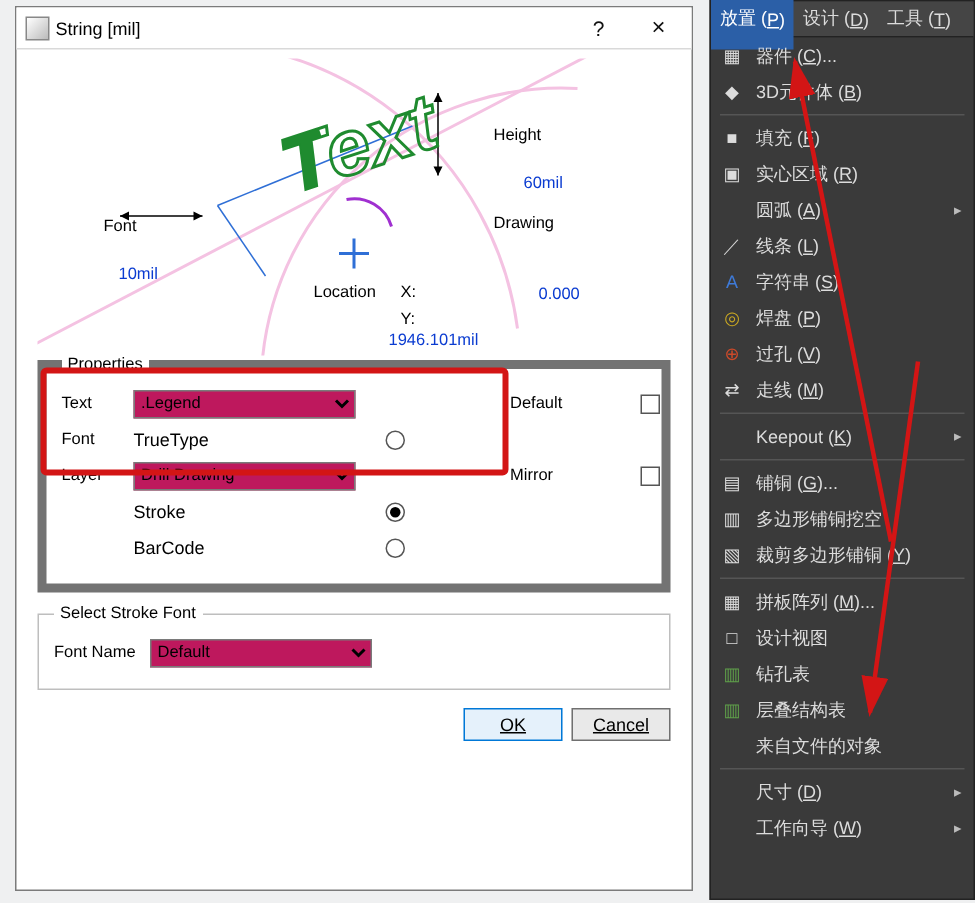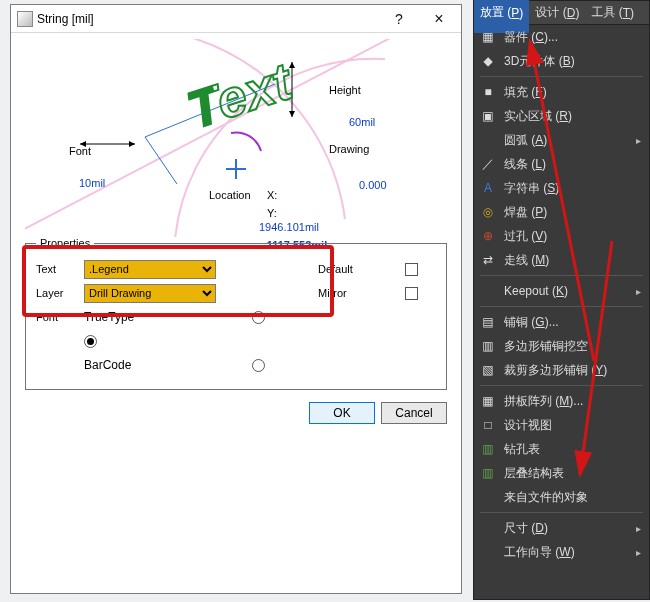--- a/index.html
+++ b/index.html
@@ -27,30 +27,30 @@
 
   
   .preview-wrap { position: relative; width: 100%; height: 198px; }
   .preview-wrap .svg { position: absolute; left: 0; top: 0; }
 
   .dim-label { position: absolute; font-size: 11px; color: #000; padding-left: 24px; }
   .dim-value { position: absolute; font-size: 11px; color: #0b3cd1; margin-top: 32px; }
 
   
   fieldset.props {
-    border: 1px solid #737373; padding: 8px 28px 12px 10px; margin-top: 0;
+    border: 6px solid #737373; padding: 8px 1px 12px 10px; margin-top: 0;
     position: relative;
   }
   fieldset.props legend { font-size: 11px; padding: 0 4px; color: #000; }
   .row { display: flex; align-items: center; height: 24px; }
   .row .rlabel { width: 48px; font-size: 11px; color: #000; }
   .row .control { width: 168px; }
   .row select {
-    width: 132px; height: 19px; font-size: 11px; border: 1px solid #7a7a7a;
-    background: #eab308;
+    width: 148px; height: 19px; font-size: 11px; border: 1px solid #7a7a7a;
+    background: #be185d;
   }
   .row .gap { flex: 1; }
   .chk-group { display: flex; align-items: center; gap: 6px; width: 100px; justify-content: space-between; font-size: 11px; }
   .chkbox { width: 13px; height: 13px; border: 1px solid #555; background: #fff; }
   .radio { width: 13px; height: 13px; border: 1px solid #555; border-radius: 50%; display: inline-flex; align-items: center; justify-content: center; background: #fff; }
   .radio.selected::after { content: ""; width: 7px; height: 7px; border-radius: 50%; background: #000; }
 
   .redbox {
     position: absolute; border: 4px solid #d31515; border-radius: 4px;
     left: -4px; top: -4px; width: 312px; height: 72px; pointer-events:none;
@@ -61,21 +61,21 @@
   }
   fieldset.stroke legend { font-size: 11px; padding: 0 4px; color: #000; }
 
   .btn-row {
     margin-top: auto; display: flex; justify-content: flex-end; gap: 6px;
     padding-top: 12px;
   }
   .btn {
     min-width: 66px; height: 22px; padding: 0 10px;
     border: 1px solid #707070; background: #e9e9e9; font-size: 12px;
-    display: inline-flex; align-items: center; justify-content: center;
+    display: inline-flex; align-items: center; justify-content: center; text-decoration: underline;
   }
   .btn.primary { border: 1px solid #0078d7; background: #e5f1fb; }
 
   
   .menu-panel {
     position: absolute; left: 473px; top: 0; width: 177px; height: 600px;
     background: #3a3a3a; color: #dcdcdc; border: 1px solid #222;
     display: flex; flex-direction: column;
   }
   .menu-top {
@@ -144,21 +144,21 @@
           <text x="0" y="0" font-size="52" font-family="Georgia, 'Times New Roman', serif" font-weight="bold" font-style="italic" fill="none" stroke="#1f8b2f" stroke-width="2">Text</text>
 
           <text x="0" y="0" font-size="52" font-family="Georgia, 'Times New Roman', serif" font-weight="bold" font-style="italic" fill="#1f8b2f" clip-path="inset(0 72% 0 0)">Text</text>
         </g>
       </svg>
       <span class="dim-label" style="left:20px; top:106px;">Font</span>
       <span class="dim-value" style="left:54px; top:106px;">10mil</span>
       <span class="dim-label" style="left:280px; top:45px;">Height</span>
       <span class="dim-value" style="left:324px; top:45px;">60mil</span>
       <span class="dim-label" style="left:280px; top:104px;">Drawing</span>
-      <span class="dim-value" style="left:334px; top:108px;">0.000</span>
+      <span class="dim-value" style="left:334px; top:119px;">0.000</span>
       <span class="dim-label" style="left:160px; top:150px;">Location</span>
       <span class="dim-label" style="left:218px; top:150px;">X:</span>
       <span class="dim-value" style="left:234px; top:150px;">1946.101mil</span>
       <span class="dim-label" style="left:218px; top:168px;">Y:</span>
       <span class="dim-value" style="left:238px; top:168px;font-weight:bold;">-1117.552mil</span>
     </div>
 
     <fieldset class="props" style="position:relative;">
       <legend>Properties</legend>
       <div class="redbox"></div>
@@ -169,48 +169,60 @@
             <option>.Legend</option>
           </select>
         </span>
         <span class="gap"></span>
         <span class="chk-group">
           <span>Default</span>
           <span class="chkbox"></span>
         </span>
       </div>
       <div class="row">
+        <span class="rlabel">Font</span>
+        <span style="width:168px">TrueType</span>
+        <span class="radio"></span>
+      </div>
+      <div class="row">
         <span class="rlabel">Layer</span>
         <span class="control">
           <select>
             <option>Drill Drawing</option>
           </select>
         </span>
         <span class="gap"></span>
         <span class="chk-group">
           <span>Mirror</span>
           <span class="chkbox"></span>
         </span>
       </div>
       <div class="row">
-        <span class="rlabel">Font</span>
-        <span style="width:168px">TrueType</span>
-        <span class="radio"></span>
-      </div>
-      <div class="row">
         <span class="rlabel"></span>
+        <span style="width:168px">Stroke</span>
         <span class="radio selected"></span>
       </div>
       <div class="row">
         <span class="rlabel"></span>
         <span style="width:168px">BarCode</span>
         <span class="radio"></span>
       </div>
     </fieldset>
 
+    <fieldset class="stroke">
+      <legend>Select Stroke Font</legend>
+      <div class="row">
+        <span class="rlabel" style="width:64px">Font Name</span>
+        <span class="control">
+          <select>
+            <option>Default</option>
+          </select>
+        </span>
+      </div>
+    </fieldset>
 
     <div class="btn-row">
       <span class="btn primary">OK</span>
       <span class="btn">Cancel</span>
     </div>
   </div>
 </div>
 
 <div class="menu-panel">
   <div class="menu-top" id="menu-top">

